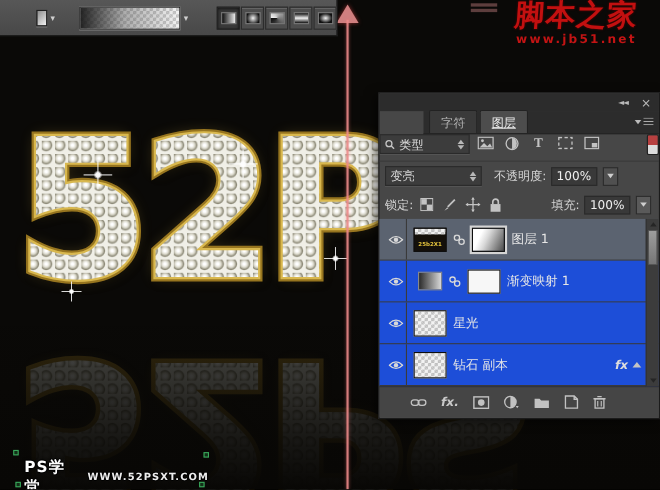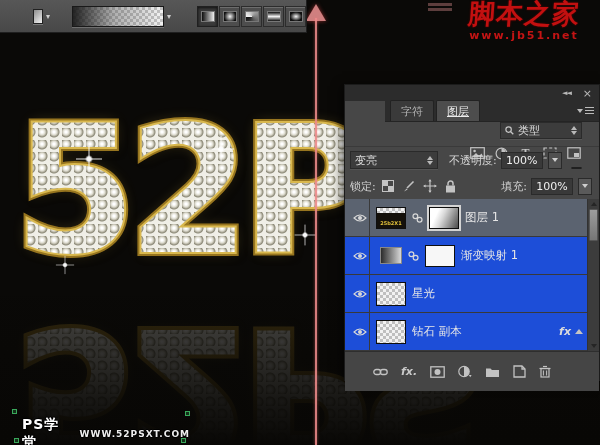--- a/index.html
+++ b/index.html
@@ -98,22 +98,22 @@
   .tab-row { height:21px; background:#2c2c2c; display:flex; align-items:flex-end; padding-left:5px;
     border-bottom:1px solid #242424; position:relative;margin-left:40px; }
   .tab { padding:3px 10px 2px; margin-right:2px; font-size:11px; color:#b5b5b5;
     background:#3a3a3a; border:1px solid #222; border-bottom:none; border-radius:2px 2px 0 0; }
   .tab.active { background:#4d4d4d; color:#ececec;text-decoration:underline; }
   .panel-menu-ico { position:absolute; right:5px; top:6px; display:flex; align-items:center; gap:2px; }
   .panel-menu-ico .tri { width:0; height:0; border-left:3px solid transparent; border-right:3px solid transparent; border-top:4px solid #bbb; }
   .panel-menu-ico .bars { width:9px; height:7px;
     background:linear-gradient(#bbb 1px,transparent 1px); background-size:9px 3px; }
 
-  .filter-row { height:25px; display:flex; align-items:flex-end; gap:6px; padding:0 17px;
-    border-bottom:1px solid #3a3a3a;flex-direction:column; }
+  .filter-row { height:25px; display:flex; align-items:flex-start; gap:6px; padding:0 0;
+    border-bottom:1px solid #3a3a3a; }
   .dropdown { background:#3c3c3c; border:1px solid #2a2a2a; box-shadow:0 1px 0 rgba(255,255,255,.07);
     display:flex; align-items:center; padding:0 4px; height:18px; color:#dcdcdc; }
   .type-dd { width:82px; gap:4px; }
   .spin { margin-left:auto; display:flex; flex-direction:column; line-height:0; gap:1px; }
   .spin .up { width:0;height:0;border-left:3px solid transparent;border-right:3px solid transparent;border-bottom:4px solid #b9b9b9; }
   .spin .dn { width:0;height:0;border-left:3px solid transparent;border-right:3px solid transparent;border-top:4px solid #b9b9b9; }
   .filter-icons { display:flex; gap:7px; align-items:center; }
   .f-ico { width:17px; height:16px; display:flex; align-items:center; justify-content:center; }
   .toggle-switch { margin-left:auto; width:11px; height:19px; border:1px solid #202020; border-radius:2px;
     background:linear-gradient(#b74040 0 52%, #dcdcdc 52%); }
@@ -152,21 +152,21 @@
 
   .scrollbar { position:absolute; right:0; top:0; width:12px; height:152px; background:#3c3c3c;
     border-left:1px solid #323232; }
   .sb-up { position:absolute; top:3px; left:3px; width:0; height:0;
     border-left:3px solid transparent; border-right:3px solid transparent; border-bottom:4px solid #252525; }
   .sb-thumb { position:absolute; top:10px; left:1px; width:9px; height:32px; border-radius:1px;
     background:linear-gradient(#9d9d9d,#767676); border:1px solid #555; }
   .sb-dn { position:absolute; bottom:3px; left:3px; width:0; height:0;
     border-left:3px solid transparent; border-right:3px solid transparent; border-top:4px solid #252525; }
 
-  .panel-footer { height:40px; border-top:1px solid #2e2e2e; background:#454545;
+  .panel-footer { height:28px; border-top:1px solid #2e2e2e; background:#454545;
     display:flex; align-items:center; gap:13px; padding-left:28px; }
   .ft-ico { display:flex; align-items:center; justify-content:center; }
   .ft-fx { font-style:italic; font-weight:bold; font-size:11px; color:#c9c9c9; }
 
   
   .site-watermark { position:absolute; left:12px; top:409px; z-index:7; width:178px; height:34px; }
   .wm-inner { position:absolute; left:10px; top:7px; display:flex; align-items:center; gap:8px; }
   .wm-site { font-size:14px; font-weight:bold; color:#fdfdfd;
     text-shadow:1px 0 #000,-1px 0 #000,0 1px #000,0 -1px #000,0 0 3px #000; letter-spacing:1px; }
   .wm-url { font-size:9px; font-weight:bold; color:#ededed; letter-spacing:1px;

